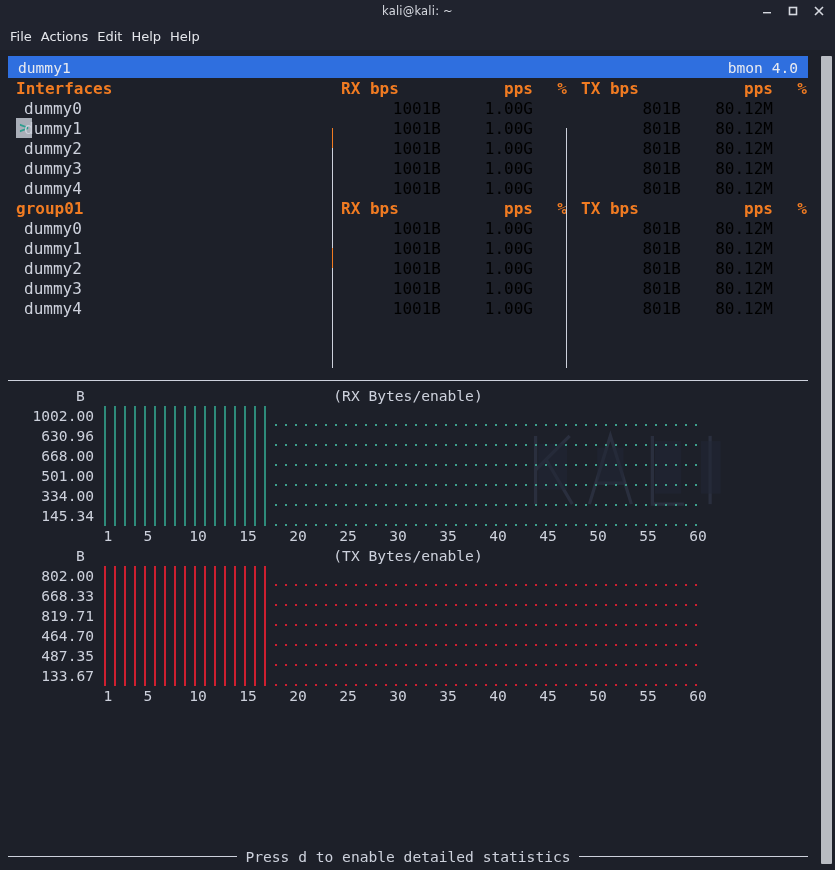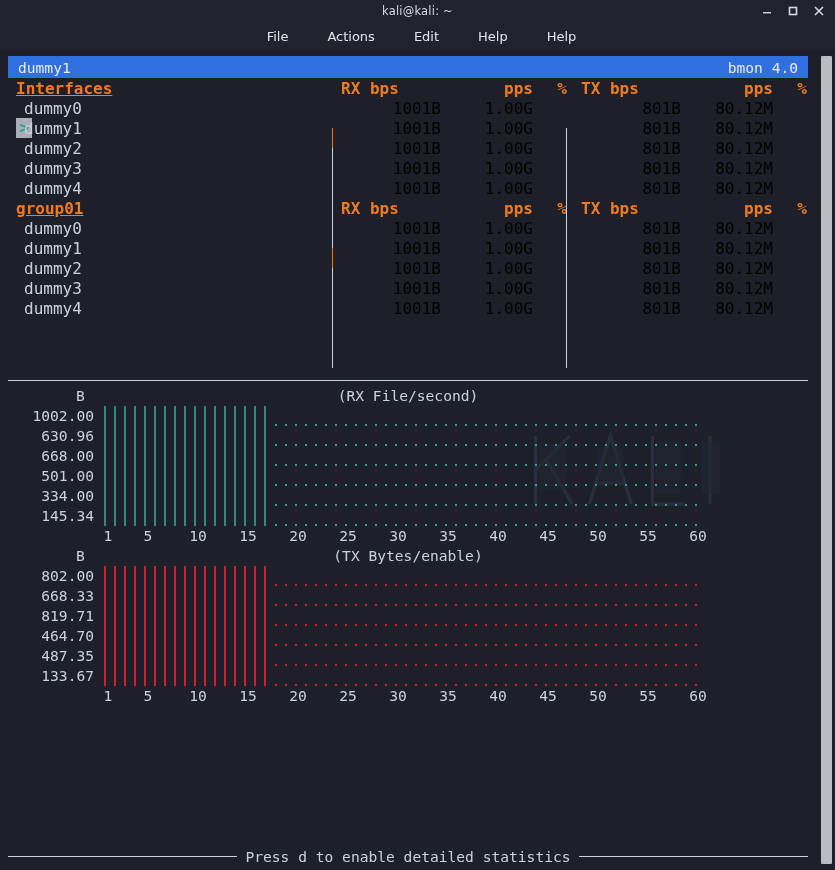--- a/index.html
+++ b/index.html
@@ -42,22 +42,21 @@
     cursor: pointer;
   }
   .winbtn svg { display: block; }
 
   .menubar {
     height: 28px;
     background: #20232e;
     display: flex;
     align-items: center;
     padding-left: 8px;
-    gap: 35px;
-    justify-content: center;
+    gap: 5px;
   }
   .menuitem {
     font-family: "DejaVu Sans", "Liberation Sans", sans-serif;
     font-size: 13px;
     color: #e4e6eb;
     cursor: pointer;
     padding: 2px 2px;
   }
 
   
@@ -98,21 +97,21 @@
   
   .tbl { position: absolute; left: 8px; top: 28px; width: 800px; }
   .row { height: 20px; display: flex; align-items: center; position: relative; }
   .c-name {
     width: 325px;
     padding-left: 16px;
     position: relative;
     display: flex;
     align-items: center;
   }
-  .c-name.group { padding-left: 8px; text-decoration: underline; }
+  .c-name.group { padding-left: 8px; }
   .c-rx { width: 240px; display: flex; }
   .c-tx { width: 235px; display: flex; }
 
   .f-bps  { width: 108px; text-align: right; }
   .f-pps  { width: 92px;  text-align: right; }
   .f-pct  { width: 34px;  text-align: right; }
   .f-bps-h{ width: 108px; text-align: left; padding-left: 8px;}
   .f-pps-h{ width: 92px;  text-align: right; }
   .f-pct-h{ width: 34px;  text-align: right; }
 
@@ -481,21 +480,21 @@
   <div class="vsep" style="left:332px; top:98px; height:100px;"></div>
   <div class="vsep orange" style="left:332px; top:198px; height:20px;"></div>
   <div class="vsep" style="left:332px; top:218px; height:100px;"></div>
 
   <div class="vsep" style="left:566px; top:78px; height:240px;"></div>
 
   <div class="hsep" style="top:330px;"></div>
 
   <div class="graph rx" style="top:336px; height:165px;">
     <div class="g-unit" style="top:0;">B</div>
-    <div class="g-title" style="top:0;">(RX File/second)</div>
+    <div class="g-title" style="top:0;">(RX Bytes/enable)</div>
 
     <div class="ylabels">
       <div class="ylab">1002.00</div>
       <div class="ylab">630.96</div>
       <div class="ylab">668.00</div>
       <div class="ylab">501.00</div>
       <div class="ylab">334.00</div>
       <div class="ylab">145.34</div>
     </div>
 

